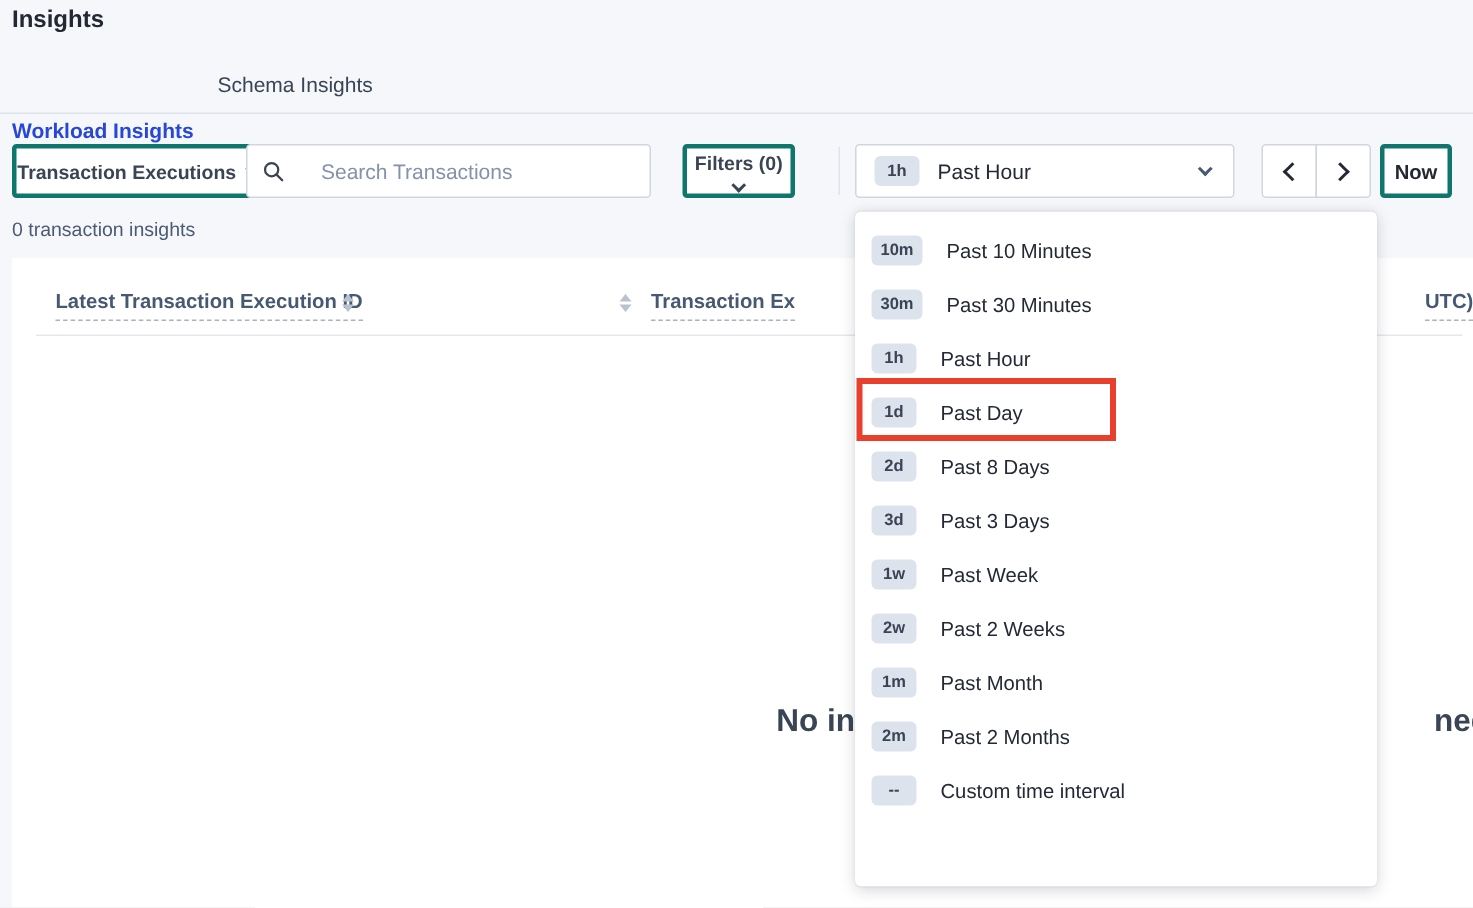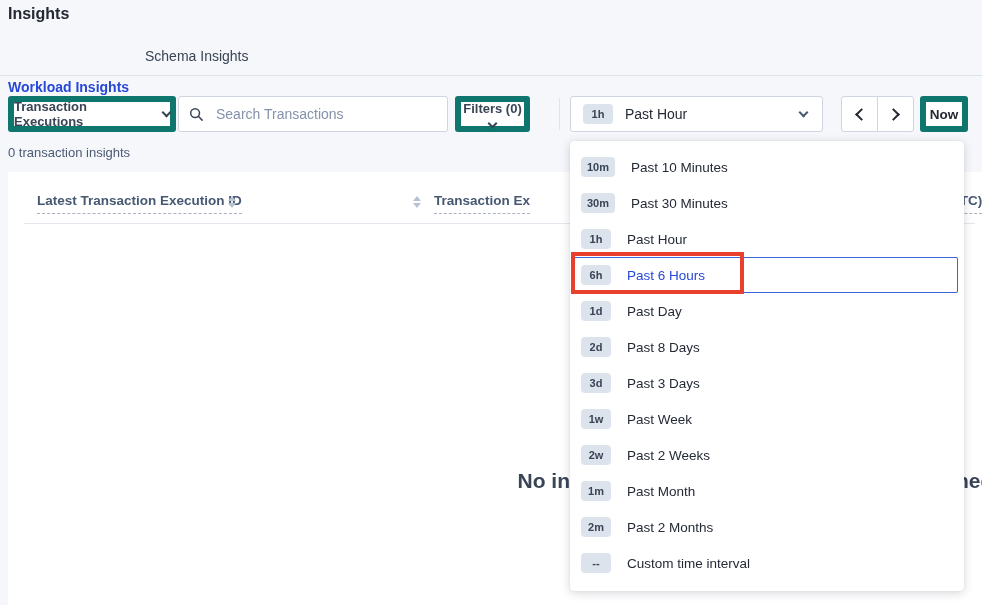--- a/index.html
+++ b/index.html
@@ -27,36 +27,36 @@
   }
   .tab.active {
     color: #2647d7; font-weight: 700;
     padding-bottom: 28px; border-bottom: 3px solid #2647d7; margin-top: 31px;
   }
   .tab1 { left: 8px; }
   .tab2 { left: 145px; }
   
   .btn {
     position: absolute; top: 96px; height: 36px;
-    background: #fff; border: 6px solid #0f766e; border-radius: 3px;
+    background: #fff; border: 3px solid #0f766e; border-radius: 3px;
     display: flex; align-items: center; justify-content: center;
     font-size: 13px; font-weight: 700; color: #394455; cursor: pointer;
     gap: 8px;
   }
   .btn-type { left: 8px; width: 168px; }
   .btn-filters { left: 455px; width: 75px; flex-direction: column; }
   .chev-down {
     width: 7px; height: 7px; border-right: 2px solid #394455;
     border-bottom: 2px solid #394455; transform: rotate(45deg);
     margin-top: -4px; flex: none;
   }
   .searchbox {
-    position: absolute; left: 178px; top: 96px; width: 270px; height: 36px;
+    position: absolute; left: 164px; top: 96px; width: 270px; height: 36px;
     background: #fff; border: 1px solid #d0d6e0; border-radius: 3px;
-    display: flex; align-items: center; padding: 0 10px; gap: 12px;
+    display: flex; align-items: center; padding: 0 10px; gap: 24px;
   }
   .searchbox input {
     border: none; outline: none; flex: 1; font-size: 14px;
     font-family: "Liberation Sans", sans-serif; color: #242a35; background: transparent;
   }
   .searchbox input::placeholder { color: #8592ab; }
   .v-divider {
     position: absolute; left: 559px; top: 98px; width: 1px; height: 32px;
     background: #dfe3ea;
   }
@@ -117,21 +117,21 @@
     background: #e3e8ef; z-index: 2;
   }
   .empty-frag {
     position: absolute; top: 469px; z-index: 2;
     font-size: 21px; font-weight: 700; color: #394455; white-space: nowrap;
   }
   .empty-left { right: 412px; }   
   .empty-right { left: 956px; }
   
   .time-panel {
-    position: absolute; left: 570px; top: 141px; width: 394px; height: 450px;
+    position: absolute; left: 570px; top: 141px; width: 348px; height: 450px;
     background: #fff; border-radius: 4px; z-index: 10;
     box-shadow: 0 2px 10px rgba(20,30,50,0.18), 0 0 1px rgba(20,30,50,0.15);
     padding-top: 8px;
   }
   .time-item {
     height: 36px; display: flex; align-items: center; padding-left: 11px;
     font-size: 13.5px; color: #242a35; cursor: pointer;
   }
   .time-item .label { margin-left: 16px; }
   .time-item.selected {
@@ -220,24 +220,20 @@
         <span class="label">Past 10 Minutes</span>
       </div>
       <div class="time-item">
         <span class="badge">30m</span>
         <span class="label">Past 30 Minutes</span>
       </div>
       <div class="time-item">
         <span class="badge">1h</span>
         <span class="label">Past Hour</span>
       </div>
-      <div class="time-item selected">
-        <span class="badge">6h</span>
-        <span class="label">Past 6 Hours</span>
-      </div>
       <div class="time-item">
         <span class="badge">1d</span>
         <span class="label">Past Day</span>
       </div>
       <div class="time-item">
         <span class="badge">2d</span>
         <span class="label">Past 8 Days</span>
       </div>
       <div class="time-item">
         <span class="badge">3d</span>

